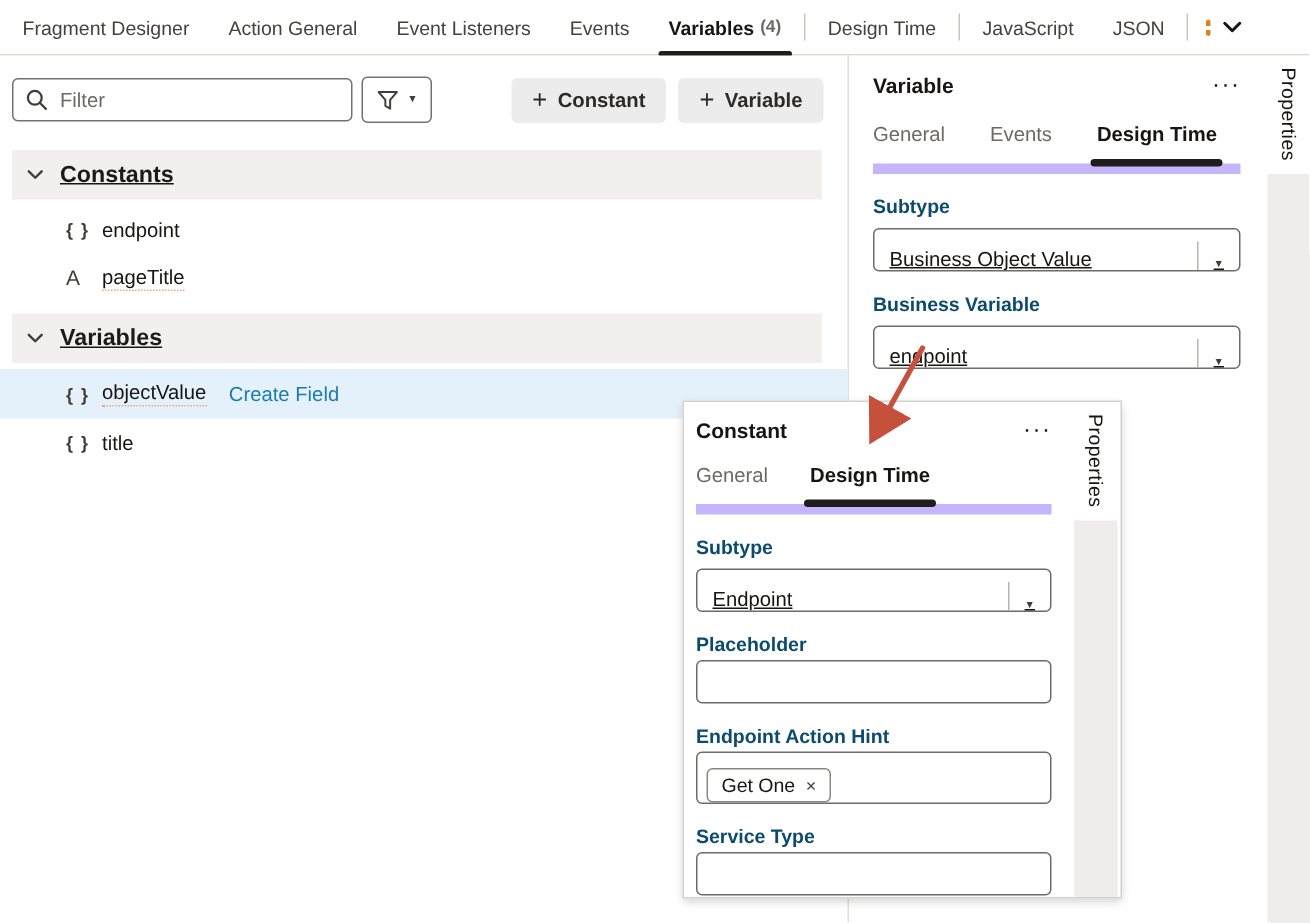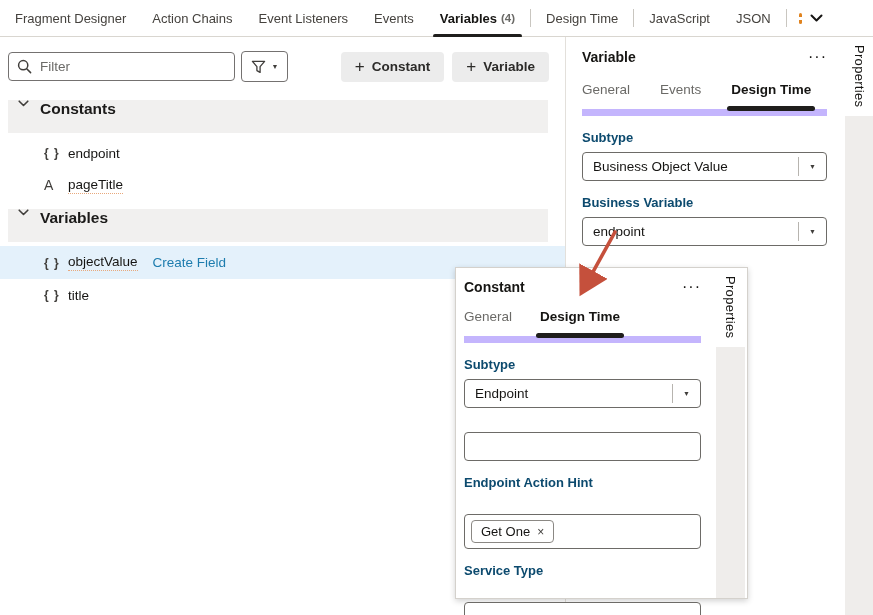--- a/index.html
+++ b/index.html
@@ -32,48 +32,48 @@
   .funnel-btn { display:flex; align-items:center; justify-content:center; gap:6px; width:47px; height:31px;
                 margin-left:6px; border:1px solid #747170; border-radius:4px; background:#fff; cursor:pointer; }
   .caret { font-size:7px; color:#403e3b; line-height:1; }
   .toolbar .spacer { flex:1; }
   .btn { display:flex; align-items:center; gap:7px; height:30px; padding:0 14px; background:#ececec;
          border:none; border-radius:4px; font-size:13.5px; font-weight:bold; color:#2c2b29; cursor:pointer;
          font-family:"Liberation Sans", sans-serif; }
   .btn + .btn { margin-left:8px; }
   .btn .plus { font-size:17px; font-weight:400; line-height:1; margin-top:-1px; }
 
-  .sec-header { display:flex; gap:11px; height:33px; margin:6px 17px 4px 8px;
-                background:#f1f0ef; padding-left:10px; cursor:pointer; }
+  .sec-header { display:flex; align-items:center; gap:11px; height:33px; margin:6px 17px 4px 8px;
+                background:#f1f0ef; padding-left:10px; cursor:pointer;text-decoration:underline; }
   .sec-header .sec-title { font-size:15.5px; font-weight:bold; color:#1b1a19; }
   .lrow { display:flex; align-items:center; height:32px; padding-left:44px; cursor:pointer; }
   .lrow.selected { background:#e4f1fb; height:33px; }
   .type-icon { width:24px; font-size:12px; font-weight:bold; color:#403e3b; letter-spacing:1px; }
   .type-icon.str { font-size:14px; font-weight:400; letter-spacing:0; }
   .row-name { font-size:13.5px; color:#161513; }
   .row-name.mod { border-bottom:1px dotted #e8a87c; padding-bottom:1px; }
   .row-link { font-size:13.5px; color:#1d7cae; margin-left:15px; cursor:pointer; }
 
   
   .ph-row { display:flex; align-items:center; justify-content:space-between; }
   .ph-title { font-size:14px; font-weight:bold; color:#161513; }
   .dots { font-size:16px; letter-spacing:1px; color:#161513; line-height:8px; cursor:pointer; }
   .ptabs { display:flex; gap:30px; border-bottom:7px solid #c4b5fd; margin-top:17px;align-items:flex-end; }
   .ptab { position:relative; font-size:13.5px; color:#6b6a67; padding-bottom:12px; cursor:pointer; white-space:nowrap; }
   .ptab.active { color:#161513; font-weight:bold; }
   .ptab.active::after { content:""; position:absolute; left:-4px; right:-4px; bottom:-2px; height:5px;
                         background:#1f1e1c; border-radius:5px; }
   .flabel { font-size:13px; font-weight:bold; color:#0c4a6e; margin-top:14px; }
-  .select { display:flex; align-items:center; height:29px; border:1px solid #6d6b67; border-radius:4px;
-            margin-top:7px; background:#fff; cursor:pointer; }
+  .select { display:flex; align-items:flex-end; height:29px; border:1px solid #6d6b67; border-radius:4px;
+            margin-top:7px; background:#fff; cursor:pointer;text-decoration:underline; }
   .select .val { flex:1; font-size:13.5px; color:#161513; padding-left:10px; }
   .select .sel-div { width:1px; height:19px; background:#b7b4af; }
   .select .caret { padding:0 10px; }
-  .tinput { display:flex; align-items:center; height:29px; border:1px solid #6d6b67; border-radius:4px;
-            margin-top:24px; background:#fff; padding:0 6px; }
+  .tinput { display:flex; align-items:flex-end; height:29px; border:1px solid #6d6b67; border-radius:4px;
+            margin-top:3px; background:#fff; padding:0 6px; }
   .tinput input { border:none; outline:none; width:100%; font-size:13.5px; background:transparent;
                   font-family:"Liberation Sans", sans-serif; }
   .tinput.tall { height:35px; }
   .chip { display:flex; align-items:center; gap:7px; border:1px solid #8b8884; border-radius:4px;
           padding:3px 9px; font-size:13px; color:#161513; background:#fff; }
   .chip .x { font-size:12px; color:#403e3b; cursor:pointer; line-height:1; }
 
   .panel-var { position:absolute; left:567px; top:37px; width:278px; height:578px; background:#fff;
                padding:12px 18px 0 15px; }
 
@@ -95,21 +95,21 @@
   
   .arrow-svg { position:absolute; left:550px; top:218px; z-index:10; pointer-events:none; }
 </style>
 </head>
 <body>
 
 <div id="app">
 
   <div class="tabbar">
     <div class="tab">Fragment Designer</div>
-    <div class="tab">Action Chains</div>
+    <div class="tab">Action General</div>
     <div class="tab">Event Listeners</div>
     <div class="tab">Events</div>
     <div class="tab active">
       <span>Variables</span>
       <span class="cnt">(4)</span>
     </div>
     <div class="tabsep"></div>
     <div class="tab">Design Time</div>
     <div class="tabsep"></div>
     <div class="tab">JavaScript</div>
@@ -221,20 +221,21 @@
       <div class="ptabs">
         <span class="ptab">General</span>
         <span class="ptab active">Design Time</span>
       </div>
       <div class="flabel">Subtype</div>
       <div class="select">
         <span class="val">Endpoint</span>
         <span class="sel-div"></span>
         <span class="caret">▼</span>
       </div>
+      <div class="flabel">Placeholder</div>
       <div class="tinput">
         <input type="text" value="" style="">
       </div>
       <div class="flabel">Endpoint Action Hint</div>
       <div class="tinput tall">
         <span class="chip">
           <span>Get One</span>
           <span class="x">×</span>
         </span>
       </div>

